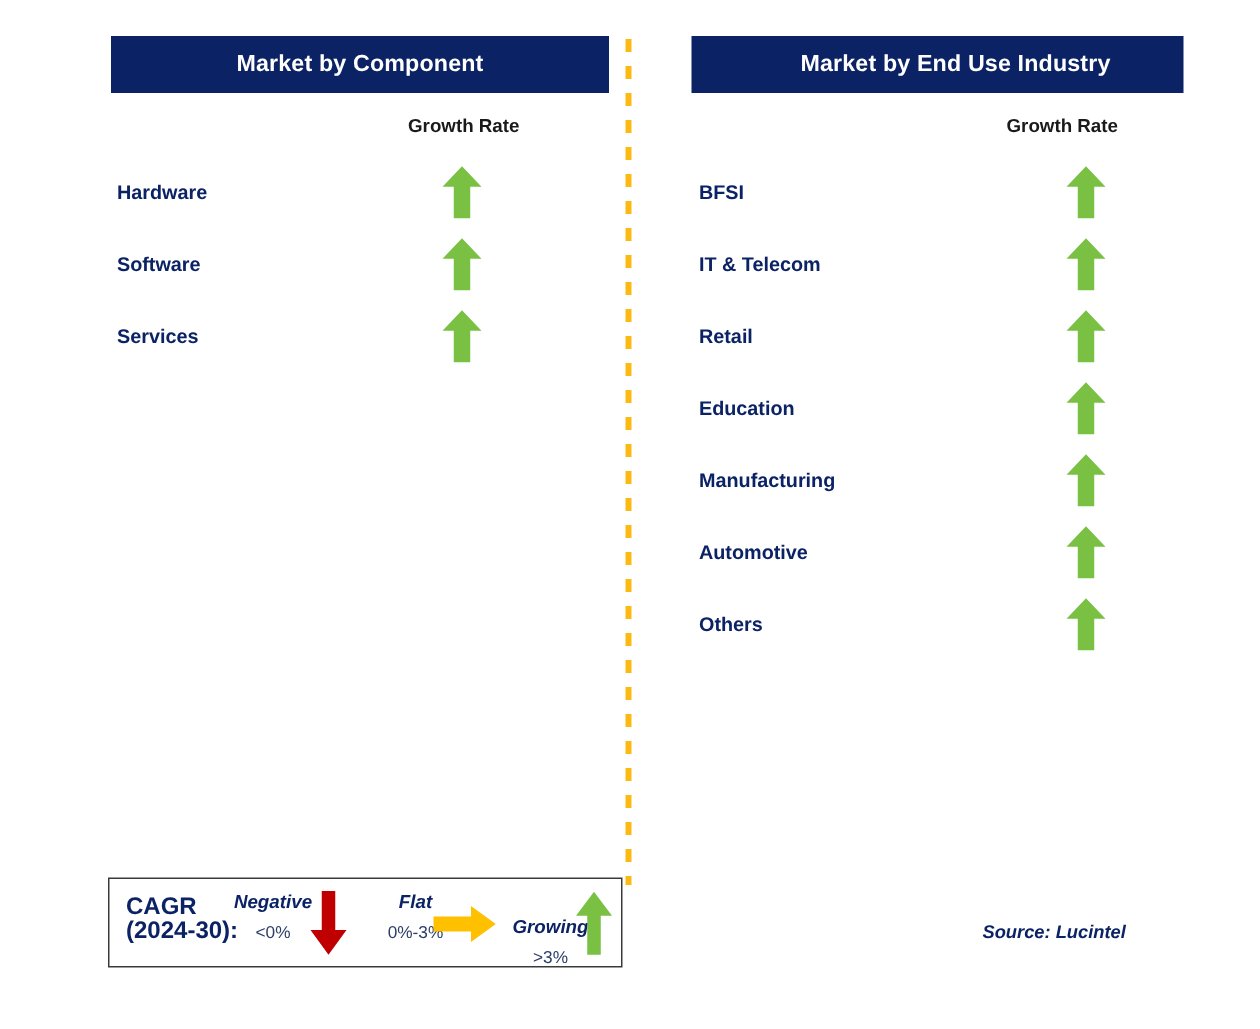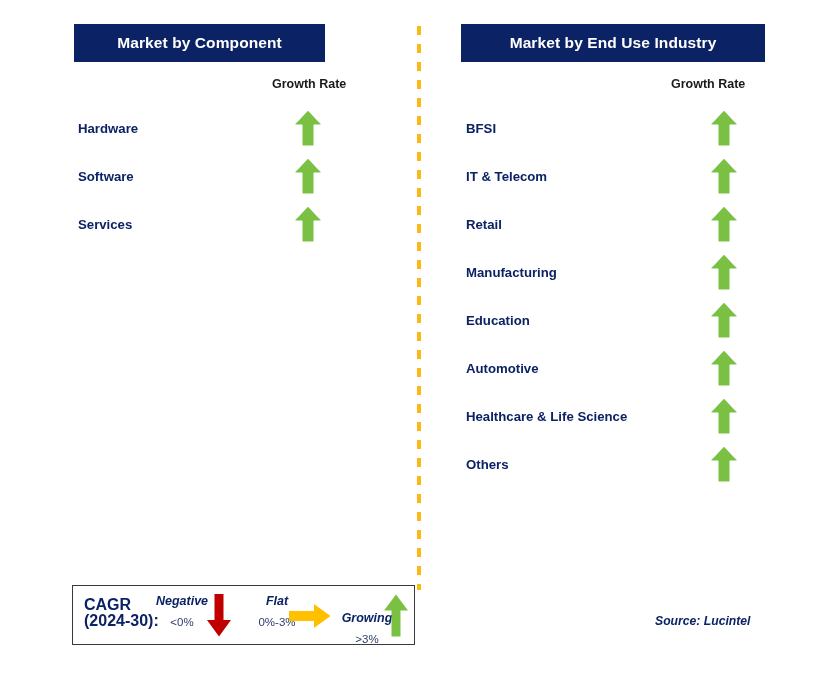--- a/index.html
+++ b/index.html
@@ -28,22 +28,22 @@
     position: absolute;
     background: #0b2265;
     color: #ffffff;
     font-weight: bold;
     font-size: 15.5px;
     display: flex;
     align-items: center;
     justify-content: center;
     letter-spacing: 0.1px;
   }
-  #header-left  { left: 74px;  top: 24px; width: 251px; height: 38px; }
-  #header-right { left: 461px; top: 24px; width: 304px; height: 38px; }
+  #header-left  { left: 74px;  top: 24px; width: 332px; height: 38px; }
+  #header-right { left: 461px; top: 24px; width: 304px; height: 38px; padding-left: 24px; }
 
   
   .growth-caption {
     position: absolute;
     font-size: 12.5px;
     font-weight: bold;
     color: #1a1a1a;
     white-space: nowrap;
   }
   #growth-left  { left: 272px; top: 77px; }
@@ -217,45 +217,37 @@
       </div>
       <div class="row">
         <div class="row-label">Retail</div>
         <div class="row-arrow">
           <svg viewBox="0 0 28 36" width="28" height="36" aria-hidden="true">
             <polygon points="14,0.8 27,14.5 19.5,14.5 19.5,35.5 8.5,35.5 8.5,14.5 1,14.5" fill="#7AC143"></polygon>
           </svg>
         </div>
       </div>
       <div class="row">
+        <div class="row-label">Education</div>
+        <div class="row-arrow">
+          <svg viewBox="0 0 28 36" width="28" height="36" aria-hidden="true">
+            <polygon points="14,0.8 27,14.5 19.5,14.5 19.5,35.5 8.5,35.5 8.5,14.5 1,14.5" fill="#7AC143"></polygon>
+          </svg>
+        </div>
+      </div>
+      <div class="row">
         <div class="row-label">Manufacturing</div>
         <div class="row-arrow">
           <svg viewBox="0 0 28 36" width="28" height="36" aria-hidden="true">
             <polygon points="14,0.8 27,14.5 19.5,14.5 19.5,35.5 8.5,35.5 8.5,14.5 1,14.5" fill="#7AC143"></polygon>
           </svg>
         </div>
       </div>
       <div class="row">
-        <div class="row-label">Education</div>
-        <div class="row-arrow">
-          <svg viewBox="0 0 28 36" width="28" height="36" aria-hidden="true">
-            <polygon points="14,0.8 27,14.5 19.5,14.5 19.5,35.5 8.5,35.5 8.5,14.5 1,14.5" fill="#7AC143"></polygon>
-          </svg>
-        </div>
-      </div>
-      <div class="row">
         <div class="row-label">Automotive</div>
-        <div class="row-arrow">
-          <svg viewBox="0 0 28 36" width="28" height="36" aria-hidden="true">
-            <polygon points="14,0.8 27,14.5 19.5,14.5 19.5,35.5 8.5,35.5 8.5,14.5 1,14.5" fill="#7AC143"></polygon>
-          </svg>
-        </div>
-      </div>
-      <div class="row">
-        <div class="row-label">Healthcare &amp; Life Science</div>
         <div class="row-arrow">
           <svg viewBox="0 0 28 36" width="28" height="36" aria-hidden="true">
             <polygon points="14,0.8 27,14.5 19.5,14.5 19.5,35.5 8.5,35.5 8.5,14.5 1,14.5" fill="#7AC143"></polygon>
           </svg>
         </div>
       </div>
       <div class="row">
         <div class="row-label">Others</div>
         <div class="row-arrow">
           <svg viewBox="0 0 28 36" width="28" height="36" aria-hidden="true">

